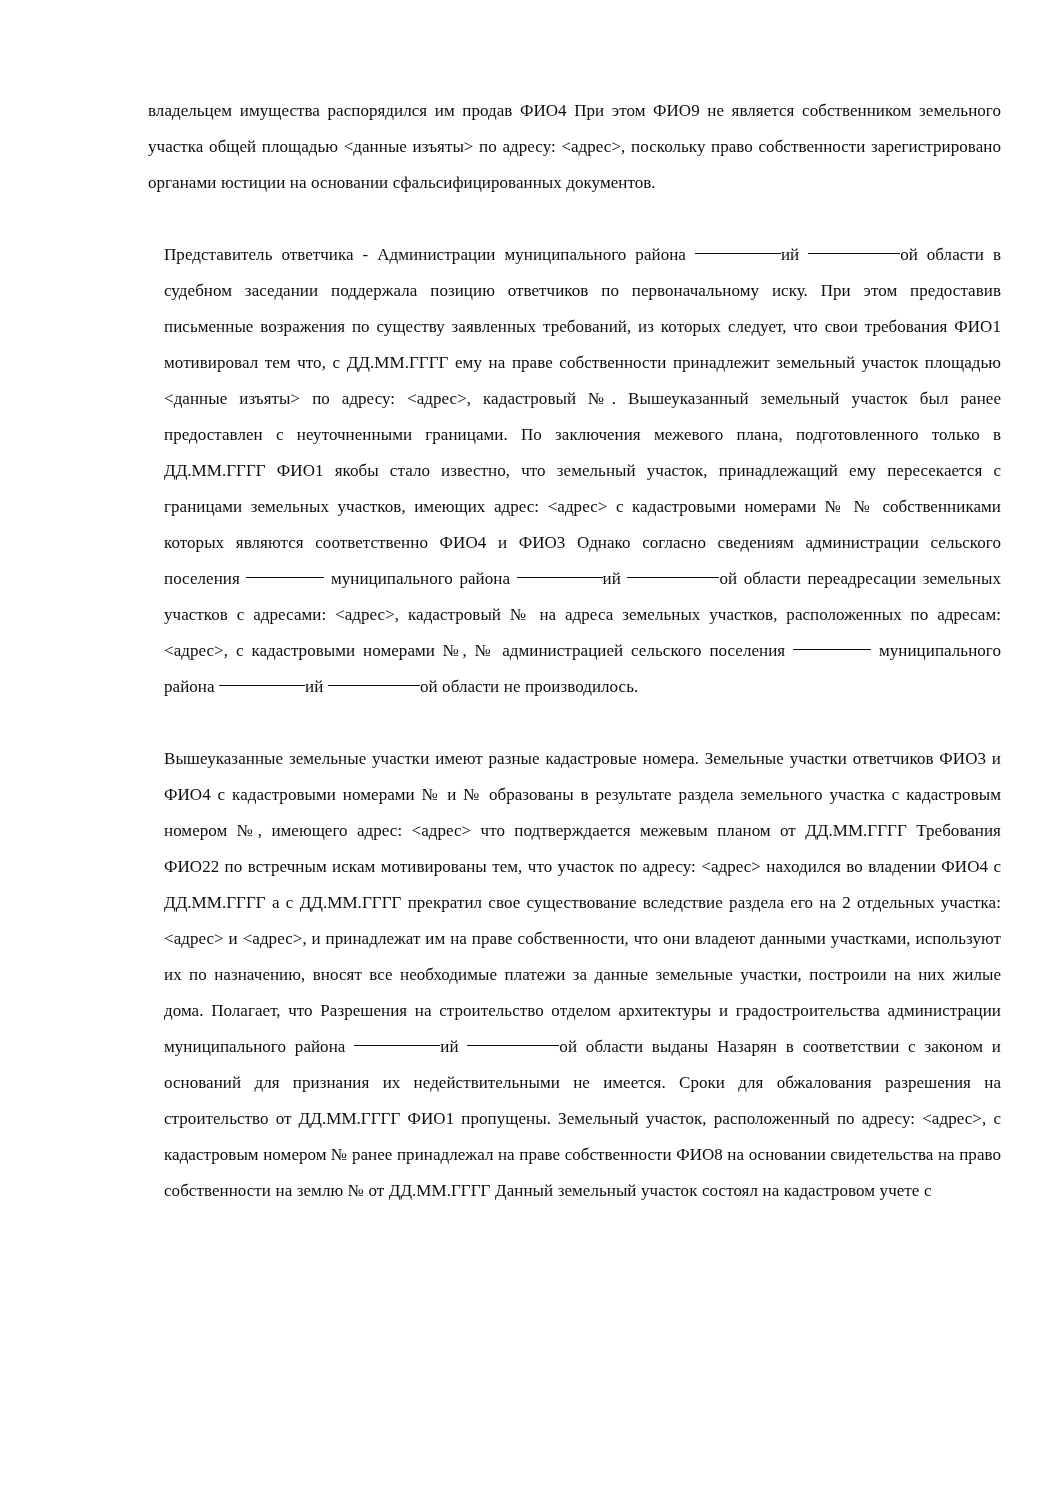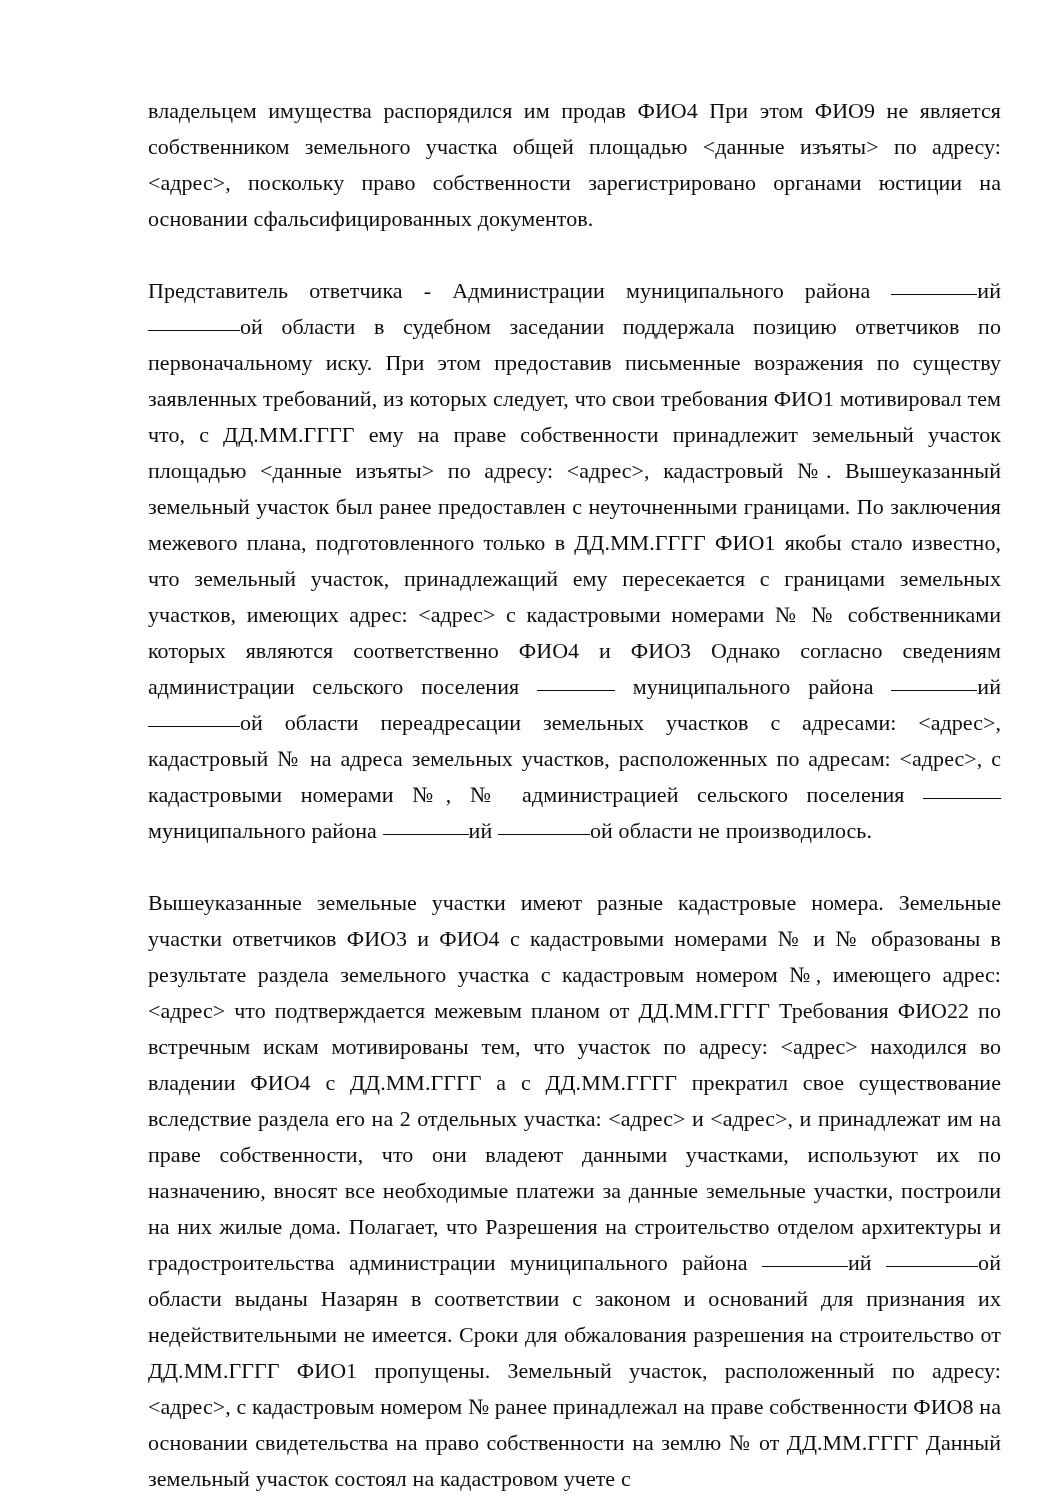--- a/index.html
+++ b/index.html
@@ -25,32 +25,33 @@
   }
   .text-body {
     position: absolute;
     left: 148px;
     top: 93px;
     width: 853px;
   }
   p.para {
     margin: 0 0 0 0;
     padding: 0;
-    font-size: 22px;
+    font-size: 17px;
     line-height: 36px;
     color: #0c0c0c;
     text-align: justify;
     text-justify: inter-word;
     letter-spacing: 0.05px;
     word-spacing: 0.2px;
     -webkit-hyphens: none;
     hyphens: none;
   }
   p.para + p.para {
     margin-top: 36px;
+    margin-left: 16px;
   }
   .blank {
     display: inline-block;
     border-bottom: 1.6px solid #0c0c0c;
     vertical-align: baseline;
     height: 0.95em;
     margin-bottom: -0.06em;
   }
   .blank.w-med { width: 86px; }
   .blank.w-lg  { width: 92px; }

